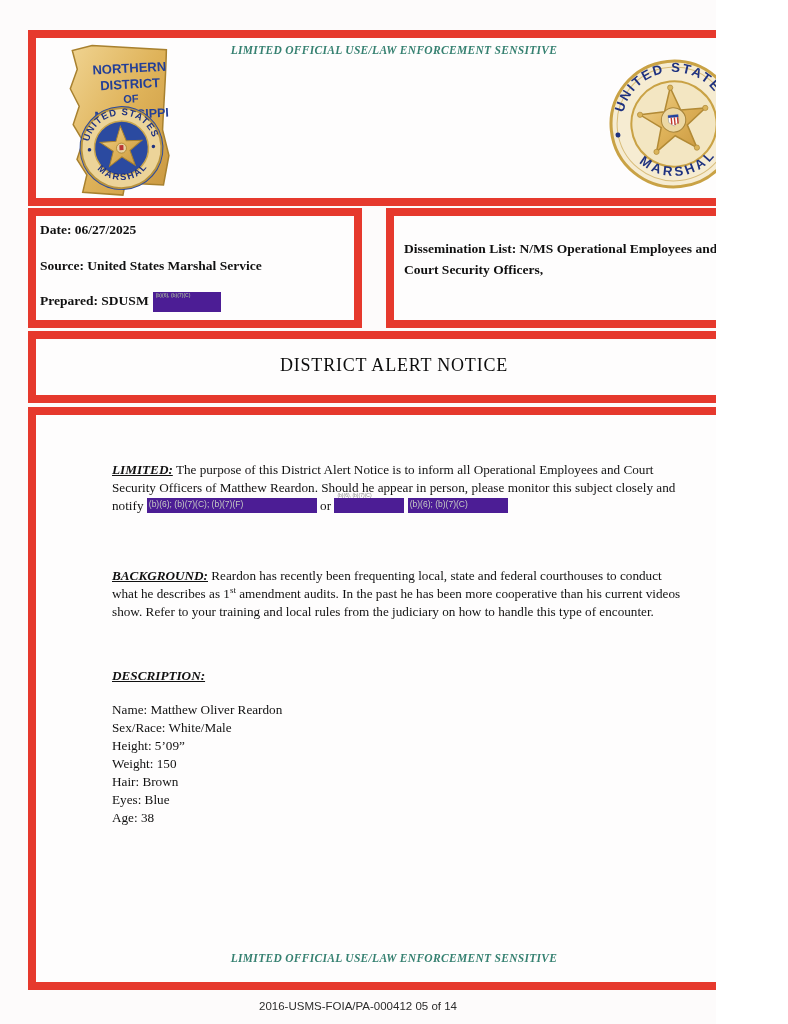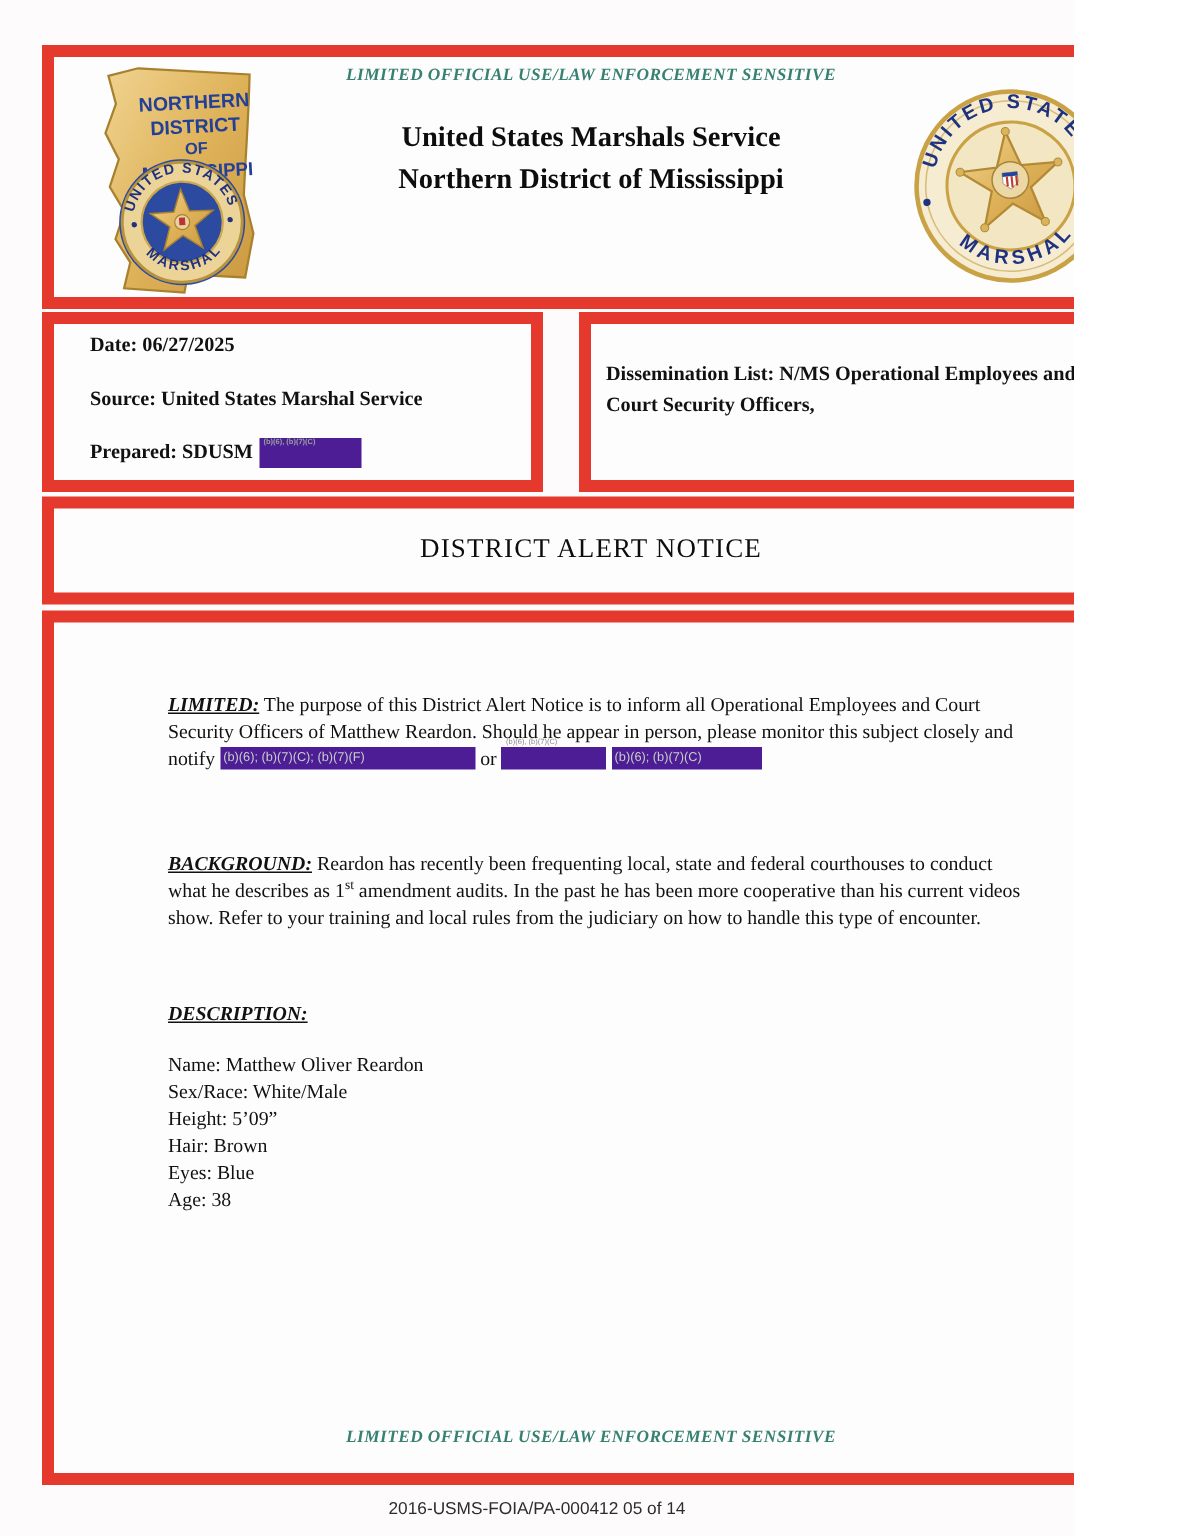--- a/index.html
+++ b/index.html
@@ -13,21 +13,21 @@
     position:absolute;left:0;right:0;text-align:center;
     color:#368171;font-weight:bold;font-style:italic;font-size:11.5px;letter-spacing:.3px;
   }
   .hdr-title{
     position:absolute;left:150px;right:150px;top:40px;text-align:center;
     font-weight:bold;font-size:19px;line-height:28px;color:#0d0d0d;
   }
   .seal-left{position:absolute;left:12px;top:2px;width:150px;height:165px;}
   .seal-right{position:absolute;right:12px;top:20px;width:132px;height:132px;}
   
-  .meta-line{position:absolute;left:24px;font-weight:bold;font-size:13.5px;white-space:nowrap;}
+  .meta-line{position:absolute;left:4px;font-weight:bold;font-size:13.5px;white-space:nowrap;}
   .dissem-text{padding:22px 10px 0 10px;font-weight:bold;font-size:13.5px;line-height:21px;}
   
   .alert-title{
     position:absolute;left:0;right:0;top:16px;text-align:center;
     font-weight:normal;font-size:18px;letter-spacing:.8px;color:#0d0d0d;
   }
   
   .content{position:absolute;left:76px;top:46px;width:576px;}
   .para{font-size:13.2px;line-height:18px;text-align:left;margin:0;}
   .sechead{font-weight:bold;font-style:italic;text-decoration:underline;}
@@ -64,24 +64,20 @@
   sup{font-size:9px;line-height:0;}
   svg text{font-family:"Liberation Sans", sans-serif;font-weight:bold;}
 </style>
 </head>
 <body>
 
 <div class="page">
 
   <div class="rbox" style="left:28px;top:30px;width:732px;height:176px;">
     <div class="classification" style="top:6px;">LIMITED OFFICIAL USE/LAW ENFORCEMENT SENSITIVE</div>
-    <div class="hdr-title">
-      <div>United States Marshals Service</div>
-      <div>Northern District of Mississippi</div>
-    </div>
 
     <div class="seal-left">
       <svg viewBox="0 0 150 165" width="150" height="165">
         <defs>
           <linearGradient id="gold" x1="0" y1="0" x2="1" y2="1">
             <stop offset="0" stop-color="#f0d492"></stop>
               <stop offset=".5" stop-color="#dfb35a"></stop>
               <stop offset="1" stop-color="#c9973f"></stop>
           </linearGradient>
         </defs>
@@ -179,20 +175,21 @@
       </p>
 
       <p class="para desc-head">
         <span class="sechead">DESCRIPTION:</span>
       </p>
 
       <div class="desc-list">
         <div>Name: Matthew Oliver Reardon</div>
         <div>Sex/Race: White/Male</div>
         <div>Height: 5’09”</div>
+        <div>Weight: 150</div>
         <div>Hair: Brown</div>
         <div>Eyes: Blue</div>
         <div>Age: 38</div>
       </div>
 
     </div>
 
     <div class="classification footer-class">LIMITED OFFICIAL USE/LAW ENFORCEMENT SENSITIVE</div>
   </div>
 

